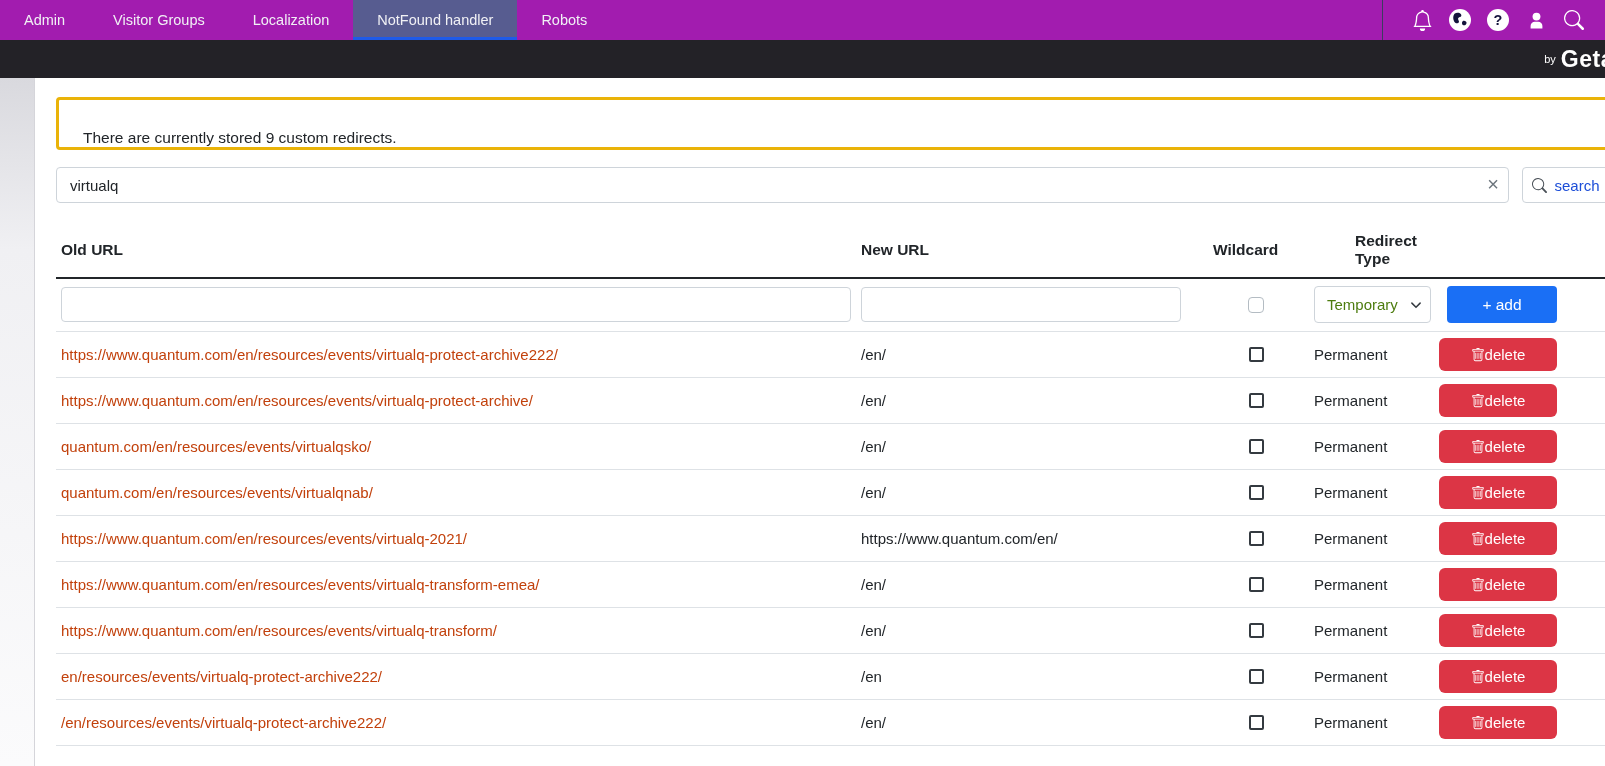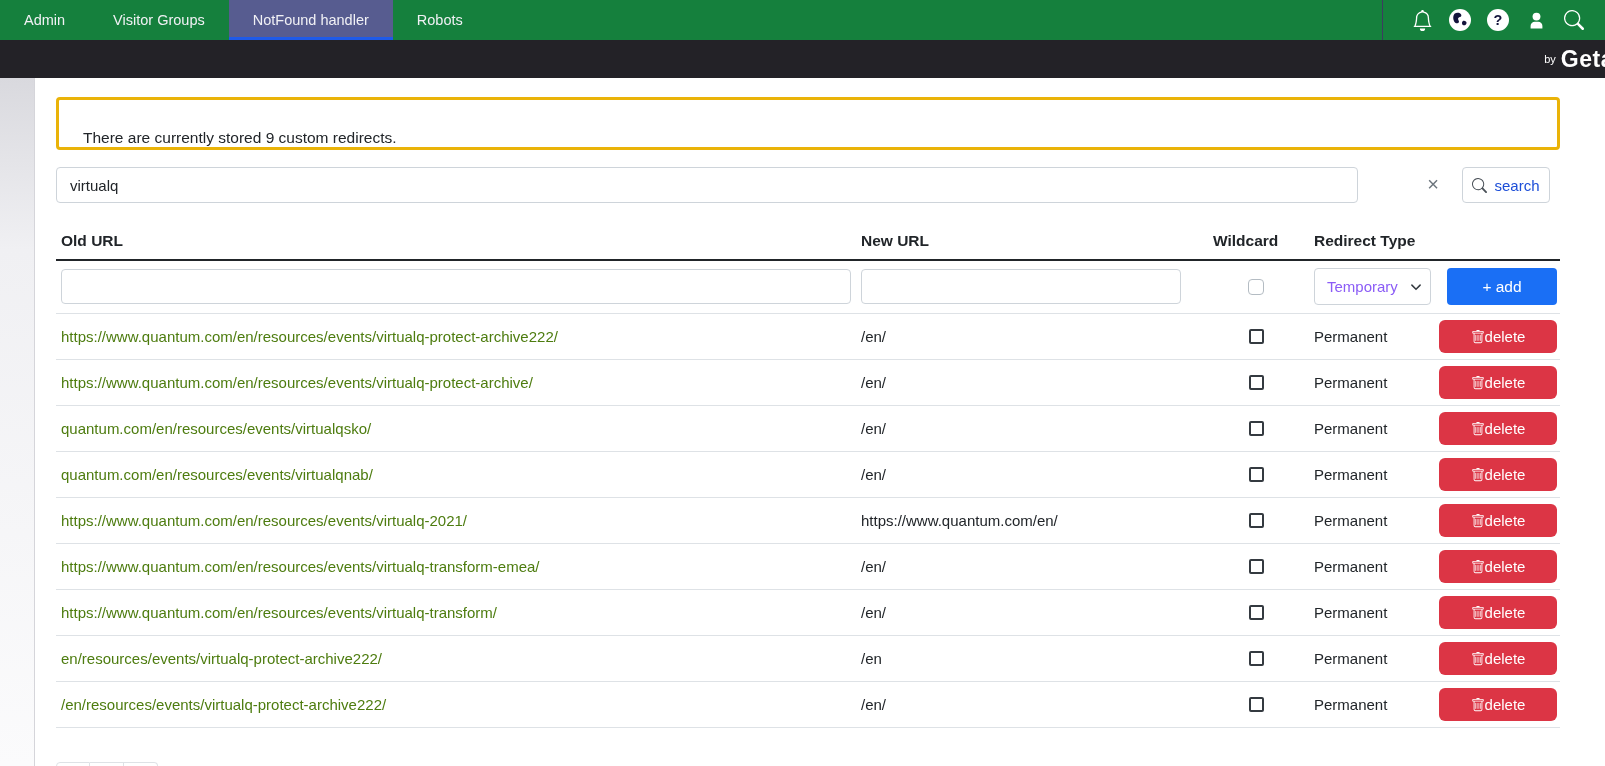--- a/index.html
+++ b/index.html
@@ -1,20 +1,20 @@
 <!DOCTYPE html>
 <html><head>
 <meta charset="utf-8">
 <style>
   * { margin:0; padding:0; box-sizing:border-box; }
   html,body { width:1605px; height:766px; overflow:hidden; background:#fff;
     font-family:"Liberation Sans","DejaVu Sans",sans-serif; color:#212529; }
 
   
-  .topnav { height:40px; background:#15803d; display:flex; align-items:stretch;
+  .topnav { height:40px; background:#a21caf; display:flex; align-items:stretch;
     justify-content:space-between;gap:11px; }
   .tabs { display:flex; align-items:stretch; }
   .tab { background:transparent; border:none; color:#f1f1f5; font-size:14.5px;
     font-family:inherit; padding:0 24px; cursor:pointer; }
   .tab.active { background:#575c90; border-bottom:3px solid #1f5ae8; padding-top:3px; }
   .nav-right { display:flex; align-items:center; padding-right:12px; }
   .nav-sep { width:1px; height:40px; background:#3c3c60; margin-right:20px; }
   .nav-icon-btn { background:transparent; border:none; cursor:pointer; width:38px;
     height:40px; display:flex; align-items:center; justify-content:center; }
 
@@ -29,56 +29,56 @@
   .gutter { width:35px; flex:0 0 35px;
     background:linear-gradient(180deg,#d9d9de 0,#f0f0f3 25%,#fbfbfc 100%);
     border-right:1px solid #d5d5da; }
   .content { flex:1; padding:19px 45px 0 21px; }
 
   .alert { border:3px solid #eab308; border-radius:4px; height:53px; display:flex;
     align-items:flex-end; padding-left:24px; font-size:15.5px; margin-bottom:17px; }
 
   .searchbar { display:flex; align-items:center; margin-bottom:19px; }
   .search-input-wrap { position:relative; flex:0 0 1393px; }
-  .search-input { width:1302px; height:36px; border:1px solid #ced4da; border-radius:4px;
+  .search-input { width:1453px; height:36px; border:1px solid #ced4da; border-radius:4px;
     font-size:15px; font-family:inherit; padding:0 36px 0 13px; color:#212529; outline:none; }
   .clear-x { position:absolute; right:10px; top:4px; font-size:20px; color:#6c757d;
     cursor:pointer; line-height:26px; }
   .search-btn { margin-left:13px; height:36px; width:88px; background:#fff;
     border:1px solid #ced4da; border-radius:4px; font-size:15px; color:#1d4ed8;
     font-family:inherit; display:flex; align-items:center; justify-content:center;
     gap:7px; cursor:pointer; }
 
   
   .grid { display:grid; grid-template-columns:800px 350px 100px 130px 123px;
     align-items:center; }
   .thead { border-bottom:2px solid #212529; padding:10px 0 9px; font-weight:700;
     font-size:15.5px; }
   .thead .h { padding-left:5px; }
   .thead .h-wildcard { padding-left:7px; }
-  .thead .h-redirect { padding-left:8px; }
+  .thead .h-redirect { padding-left:8px;margin-left:41px; }
 
   .add-row { padding:7px 0 8px; }
   .add-input { height:35px; border:1px solid #ced4da; border-radius:4px;
     font-size:15px; font-family:inherit; padding:0 10px; outline:none; }
   .add-old { width:790px; margin-left:5px; }
   .add-new { width:320px; margin-left:5px; }
   .cb-add { width:16px; height:16px; border:1.5px solid #b4bcc3; border-radius:4px;
     background:#fff; display:inline-block; cursor:pointer; justify-self:center; }
   .select-box { margin-left:8px; width:117px; height:37px; border:1px solid #ced4da;
     border-radius:4px; background:#fff; display:flex; align-items:center;
-    padding:0 8px 0 12px; font-size:15px; color:#8b5cf6; cursor:pointer; }
+    padding:0 8px 0 12px; font-size:15px; color:#4d7c0f; cursor:pointer; }
   .select-box .sel-text { flex:1; overflow:hidden; white-space:nowrap; }
   .btn-add { width:110px; height:37px; background:#1a6ff5; color:#fff; border:none;
     border-radius:4px; font-size:15.5px; font-family:inherit; cursor:pointer;
     justify-self:end; margin-right:2px; }
 
   .rows { border-bottom:1px solid #dee2e6; }
   .rrow { border-top:1px solid #dee2e6; height:46px; font-size:15px; }
-  .cell-old { padding-left:5px; color:#4d7c0f; white-space:nowrap; overflow:hidden; }
+  .cell-old { padding-left:5px; color:#c2410c; white-space:nowrap; overflow:hidden; }
   .cell-new { padding-left:5px; white-space:nowrap; overflow:hidden; }
   .cb-row { width:15px; height:15px; border:2px solid #343a40; border-radius:2px;
     background:#fff; display:inline-block; cursor:pointer; justify-self:center; }
   .cell-type { padding-left:8px; }
   .btn-delete { width:118px; height:33px; background:#dc3545; color:#fff; border:none;
     border-radius:6px; font-size:15px; font-family:inherit; cursor:pointer;
     display:flex; align-items:center; justify-content:center; 
     justify-self:end; margin-right:2px; }
 
   
@@ -90,20 +90,21 @@
   .page-btn.blue { color:#2f6fed; }
   .page-btn.last { border-radius:0 4px 4px 0; }
 </style>
 </head>
 <body>
 
 <header class="topnav">
   <nav class="tabs">
       <button class="tab">Admin</button>
       <button class="tab">Visitor Groups</button>
+      <button class="tab">Localization</button>
       <button class="tab active">NotFound handler</button>
       <button class="tab">Robots</button>
     </nav>
   <div class="nav-right">
     <div class="nav-sep"></div>
     <button class="nav-icon-btn">
       <svg width="21" height="21" viewBox="0 0 16 16" fill="#fff">
           <path d="M8 16a2 2 0 0 0 2-2H6a2 2 0 0 0 2 2zM8 1.918l-.797.161A4.002 4.002 0 0 0 4 6c0 .628-.134 2.197-.459 3.742-.16.767-.376 1.566-.663 2.258h10.244c-.287-.692-.502-1.491-.663-2.258C12.134 8.197 12 6.628 12 6a4.002 4.002 0 0 0-3.203-3.92L8 1.917zM14.22 12c.223.447.481.801.78 1H1c.299-.199.557-.553.78-1C2.68 10.2 3 6.88 3 6c0-2.42 1.72-4.44 4.005-4.901a1 1 0 1 1 1.99 0A5.002 5.002 0 0 1 13 6c0 .88.32 4.2 1.22 6z"></path>
         </svg>
     </button>

